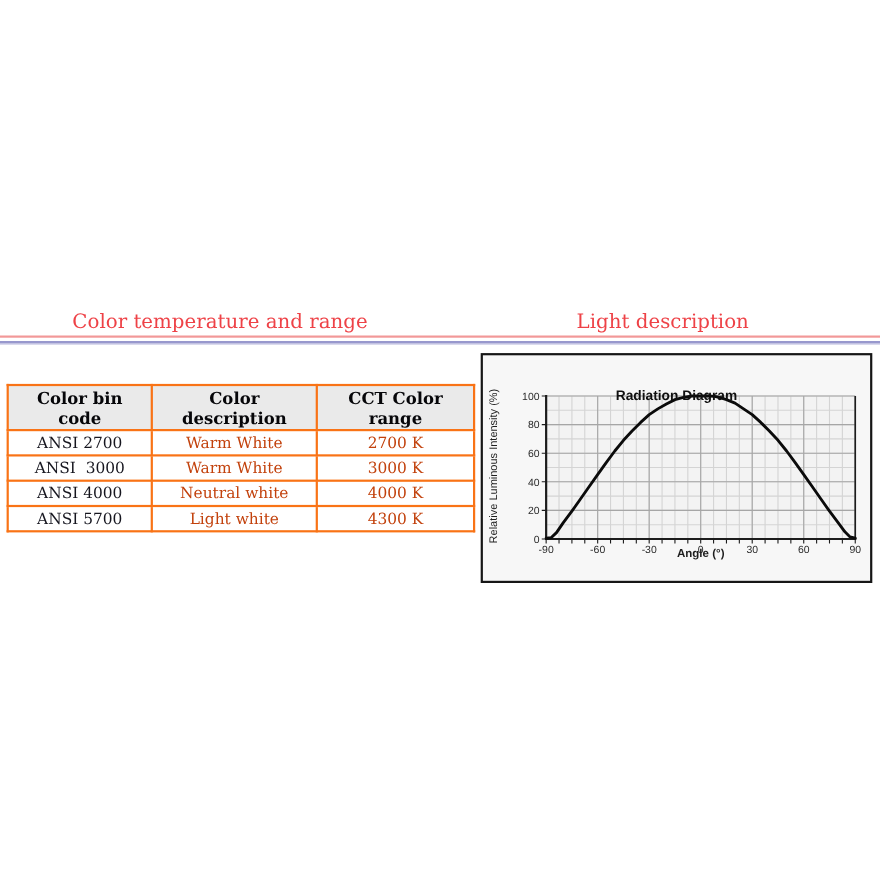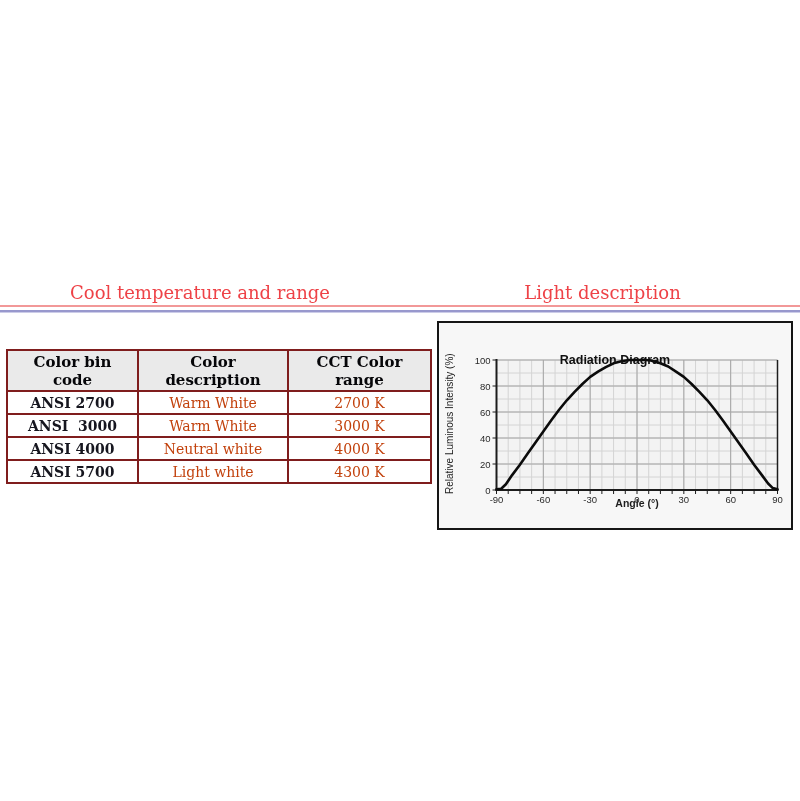--- a/index.html
+++ b/index.html
@@ -6,25 +6,25 @@
   #canvas{position:relative;width:800px;height:801px;background:#ffffff;overflow:hidden;
           font-family:"DejaVu Serif", serif;}
   .heading{position:absolute;top:283px;font-size:18px;line-height:20px;text-align:center;}
   #heading-left{left:0;width:400px;}
   #heading-right{left:430px;width:345px;}
   .rule-red{position:absolute;top:305px;left:0;width:800px;height:2px;}
   .rule-blue{position:absolute;top:310px;left:0;width:800px;height:2px;border-bottom:1px solid #ccccE8;}
 
   
   #cct-table{position:absolute;left:6px;top:349px;border-collapse:collapse;}
-  #cct-table th,#cct-table td{border:2px solid #7f1d1d;text-align:center;vertical-align:middle;
+  #cct-table th,#cct-table td{border:2px solid #f97316;text-align:center;vertical-align:middle;
        white-space:pre-wrap;padding:0 4px;}
   #cct-table th{height:39px;background:#eaeaea;font-size:15px;font-weight:bold;color:#060609;}
   #cct-table td{height:21px;font-size:14px;color:#c2410c;background:#ffffff;}
-  #cct-table td.c0{font-weight:bold;font-size:14px;color:#16161f;}
+  #cct-table td.c0{font-weight:normal;font-size:14px;color:#16161f;}
   #cct-table col.w0{width:131px}#cct-table col.w1{width:150px}#cct-table col.w2{width:143px}
 
   
   #chart-box{position:absolute;left:437px;top:321px;width:352px;height:205px;
      border:2px solid #161616;background:#f7f7f7;font-family:"Liberation Sans", sans-serif;}
   #chart-title{position:absolute;top:5px;left:0;width:352px;text-align:center;
      font-size:12.5px;font-weight:bold;color:#101010;margin-top:25px;}
   #chart-svg{position:absolute;left:0;top:0;}
   #ylabel{position:absolute;left:3px;top:28px;height:146px;width:15px;
      writing-mode:vertical-rl;transform:rotate(180deg);
@@ -32,21 +32,21 @@
      font-size:10px;color:#1e1e1e;}
   #xlabel{position:absolute;left:57px;top:174px;width:282px;text-align:center;
      font-size:10.5px;font-weight:bold;color:#1e1e1e;}
   .ticklabel{font-size:9.5px;fill:#2a2a2a;font-family:"Liberation Sans", sans-serif;}
 </style>
 </head>
 <body>
 
 <div id="canvas">
 
-  <div id="heading-left" class="heading" style="color: rgb(238, 66, 71);">Cool temperature and range</div>
+  <div id="heading-left" class="heading" style="color: rgb(238, 66, 71);">Color temperature and range</div>
   <div id="heading-right" class="heading" style="color: rgb(238, 66, 71);">Light description</div>
 
   <div class="rule-red" style="background: rgb(242, 152, 152);"></div>
   <div class="rule-blue" style="background: rgb(152, 152, 205);"></div>
 
   <table id="cct-table">
     <colgroup>
         <col class="w0">
         <col class="w1">
         <col class="w2">

